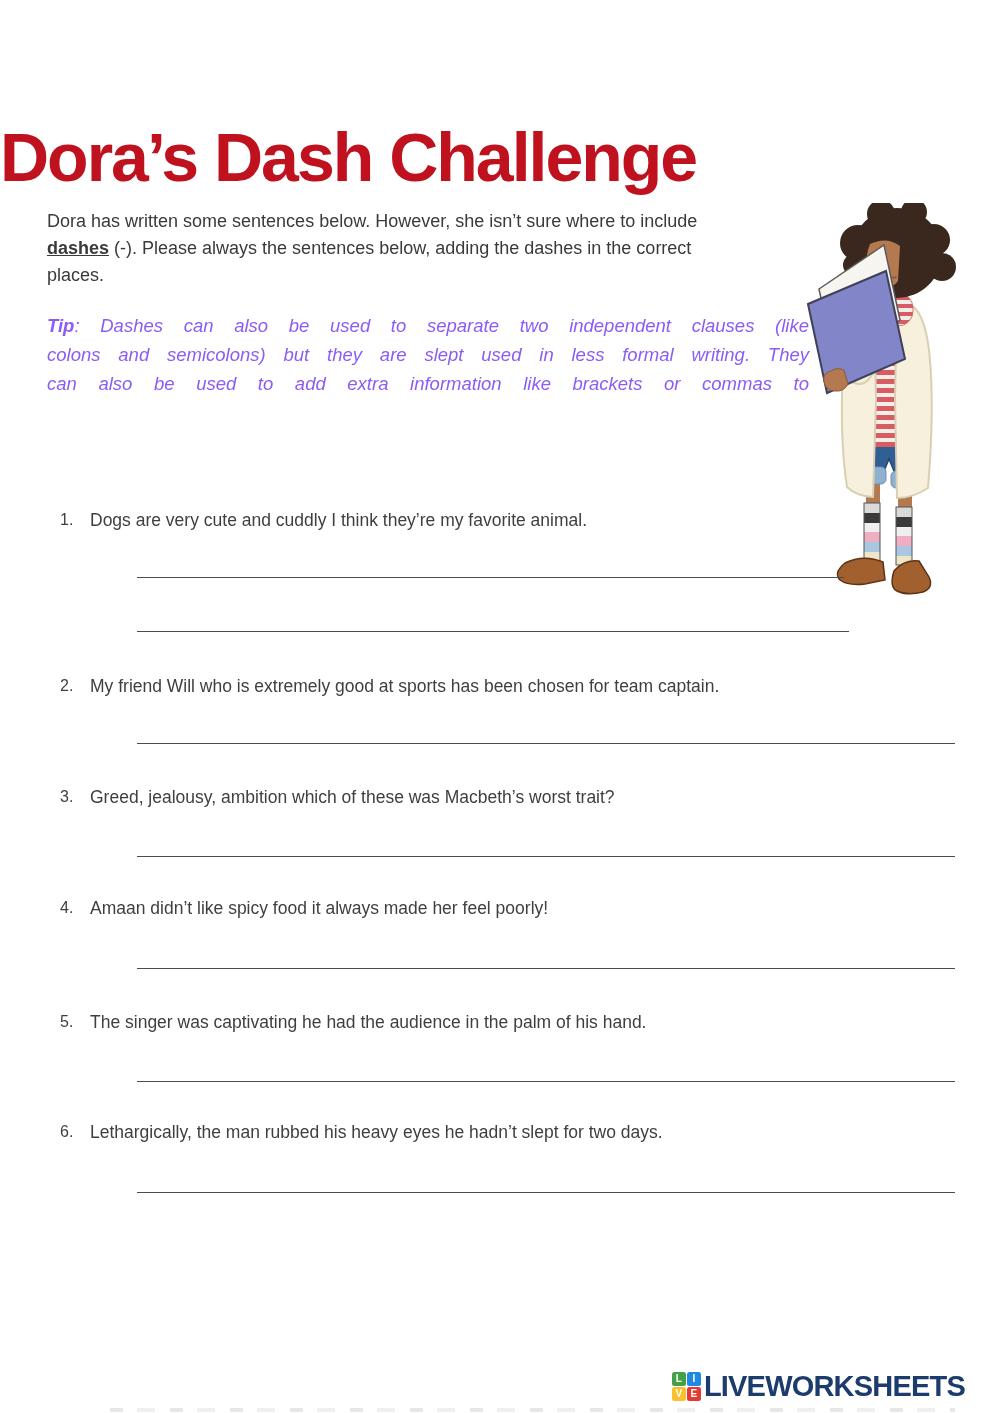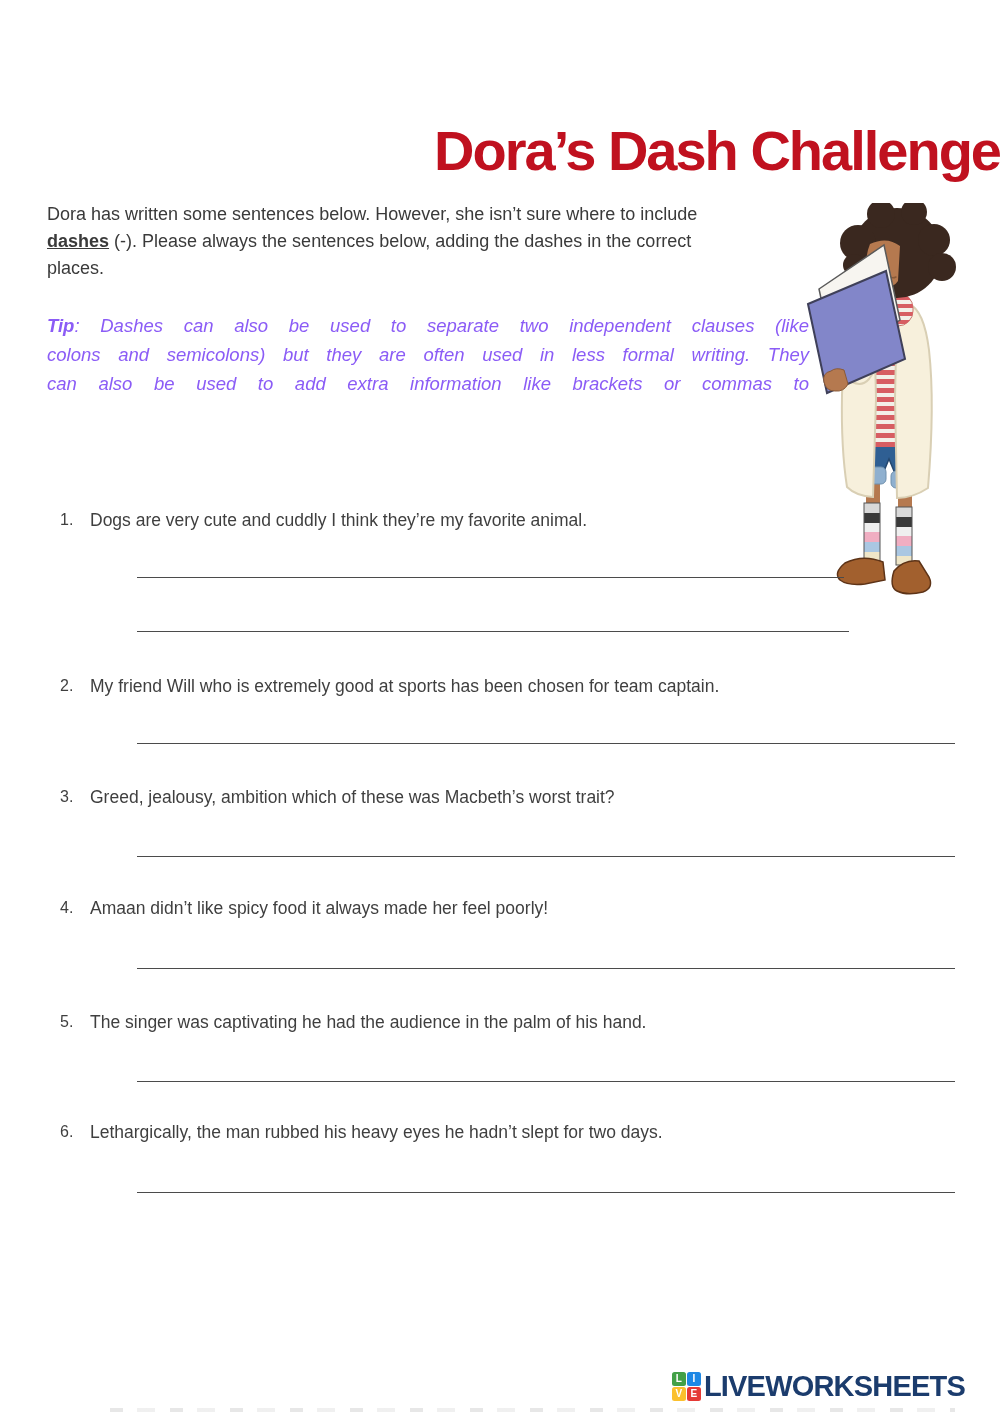--- a/index.html
+++ b/index.html
@@ -9,30 +9,30 @@
     background:#ffffff;
     font-family:"Liberation Sans", sans-serif;
     color:#3d3d3d;
     overflow:hidden;
   }
   .page { position:absolute; inset:0; }
 
   .title {
     position:absolute;
     top:122px; left:0; right:0;
-    text-align:right;
-    font-size:56px;
+    text-align:left;
+    font-size:68px;
     font-weight:700;
     letter-spacing:-2px;
     line-height:1.05;
   }
 
   .intro {
     position:absolute;
-    top:201px; left:47px; width:770px;
+    top:208px; left:47px; width:770px;
     font-size:18px;
     line-height:27px;
     white-space:nowrap;
     color:#3a3a3a;
   }
   .intro b { font-weight:700;text-decoration:underline; }
 
   .tip {
     position:absolute;
     top:311px; left:47px; width:762px;
@@ -119,21 +119,21 @@
   <h1 class="title" style="color: rgb(192, 17, 31);">Dora’s Dash Challenge</h1>
 
   <div class="intro">
     <div><span>Dora has written some sentences below. However, she isn’t sure where to include</span></div>
     <div><b>dashes</b><span> (-). Please always the sentences below, adding the dashes in the correct</span></div>
     <div><span>places.</span></div>
   </div>
 
   <div class="tip">
     <div class="jline"><b>Tip</b><span>: Dashes can also be used to separate two independent clauses (like</span></div>
-    <div class="jline"><span>colons and semicolons) but they are often used in less formal writing. They</span></div>
+    <div class="jline"><span>colons and semicolons) but they are slept used in less formal writing. They</span></div>
     <div class="jline"><span>can also be used to add extra information like brackets or commas to</span></div>
   </div>
 
   <svg class="illustration" viewBox="0 0 175 400" aria-hidden="true">
 
     <g>
       <rect x="73" y="278" width="14" height="30" fill="#b5794f"></rect>
       <rect x="105" y="282" width="14" height="30" fill="#b5794f"></rect>
     </g>
     <g>

